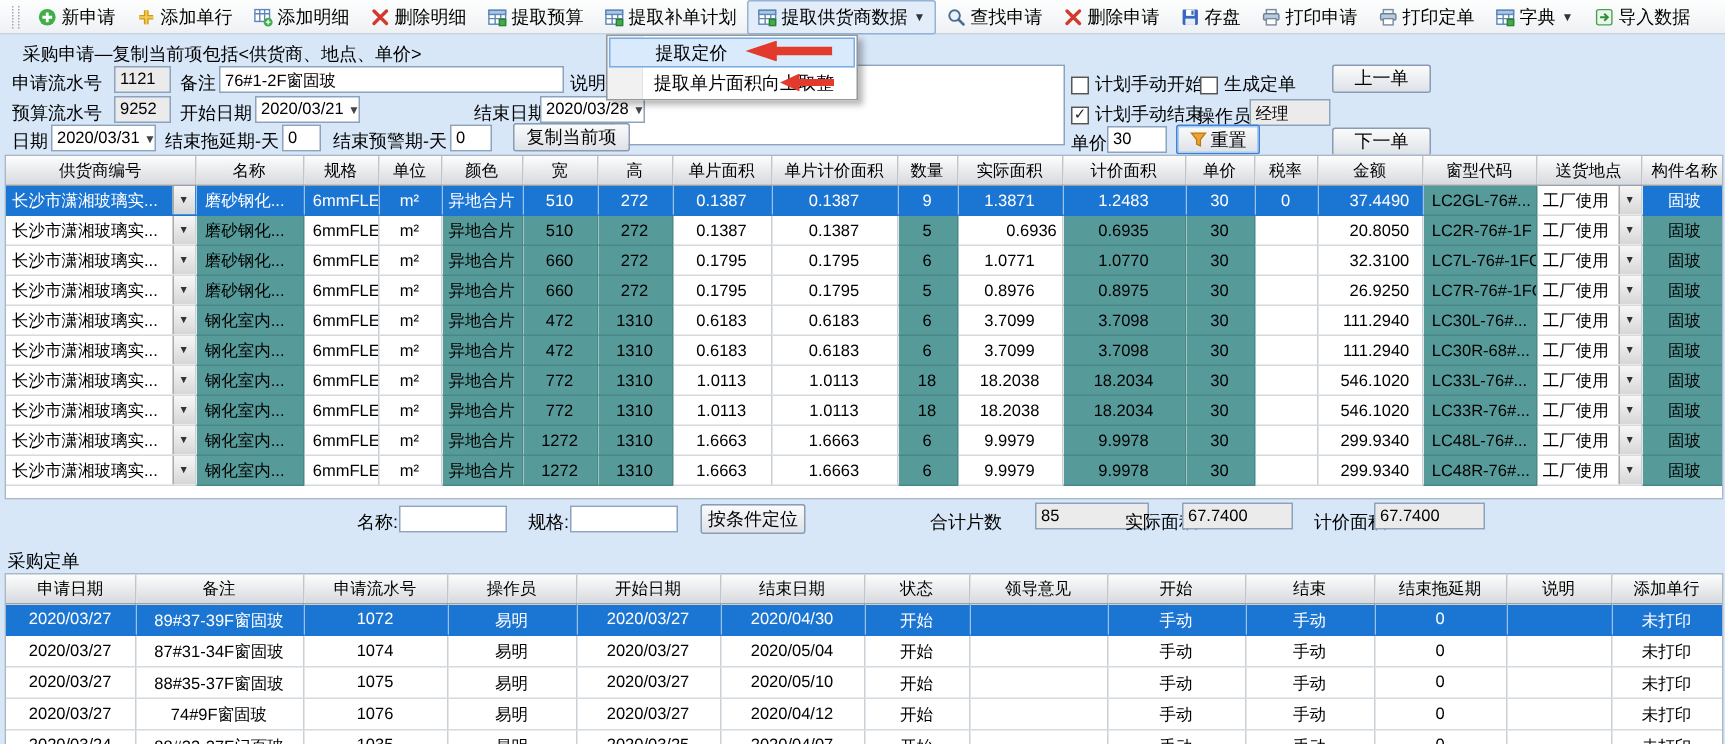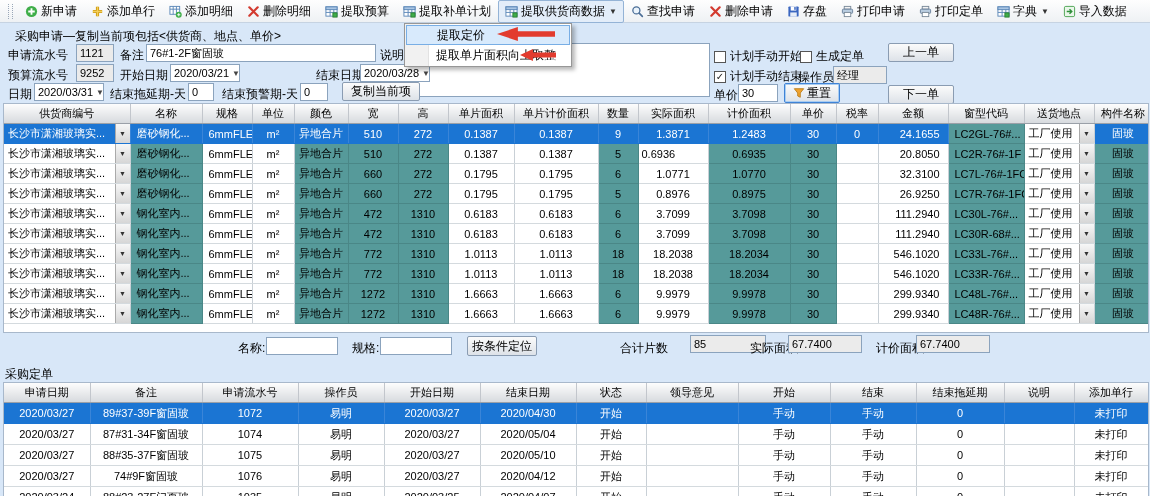--- a/index.html
+++ b/index.html
@@ -341,21 +341,21 @@
           <td class="sel" style="height: 19px; text-align: center;">异地合片</td>
           <td class="sel" style="height: 19px; text-align: center;">510</td>
           <td class="sel" style="height: 19px; text-align: center;">272</td>
           <td class="sel" style="height: 19px; text-align: center;">0.1387</td>
           <td class="sel" style="height: 19px; text-align: center;">0.1387</td>
           <td class="sel" style="height: 19px; text-align: center;">9</td>
           <td class="sel" style="height: 19px; text-align: center;">1.3871</td>
           <td class="sel" style="height: 19px; text-align: center;">1.2483</td>
           <td class="sel" style="height: 19px; text-align: center;">30</td>
           <td class="sel" style="height: 19px; text-align: center;">0</td>
-          <td class="sel" style="height: 19px; text-align: right; padding-right: 8px;">24.1655</td>
+          <td class="sel" style="height: 19px; text-align: right; padding-right: 8px;">37.4490</td>
           <td class="teal" style="height: 19px; text-align: right; padding-left: 6px;">LC2GL-76#...</td>
           <td class="combo" style="height: 19px;">
             <div class="combo-wrap">
               <span class="cv">工厂使用</span>
               <span class="ca">▼</span>
             </div>
           </td>
           <td class="sel" style="height: 19px; text-align: center;">固玻</td>
         </tr>
         <tr>
@@ -367,21 +367,21 @@
           </td>
           <td class="teal" style="height: 19px; text-align: left; padding-left: 6px;">磨砂钢化...</td>
           <td class="" style="height: 19px; text-align: left; padding-left: 6px;">6mmFLE...</td>
           <td class="" style="height: 19px; text-align: center;">m²</td>
           <td class="teal" style="height: 19px; text-align: center;">异地合片</td>
           <td class="teal" style="height: 19px; text-align: center;">510</td>
           <td class="teal" style="height: 19px; text-align: center;">272</td>
           <td class="" style="height: 19px; text-align: center;">0.1387</td>
           <td class="" style="height: 19px; text-align: center;">0.1387</td>
           <td class="teal" style="height: 19px; text-align: center;">5</td>
-          <td class="" style="height: 19px; text-align: left;">0.6936</td>
+          <td class="" style="height: 19px; text-align: right;">0.6936</td>
           <td class="teal" style="height: 19px; text-align: center;">0.6935</td>
           <td class="teal" style="height: 19px; text-align: center;">30</td>
           <td class="" style="height: 19px; text-align: center;"></td>
           <td class="" style="height: 19px; text-align: right; padding-right: 8px;">20.8050</td>
           <td class="teal" style="height: 19px; text-align: left; padding-left: 6px;">LC2R-76#-1F</td>
           <td class="combo" style="height: 19px;">
             <div class="combo-wrap">
               <span class="cv">工厂使用</span>
               <span class="ca">▼</span>
             </div>

